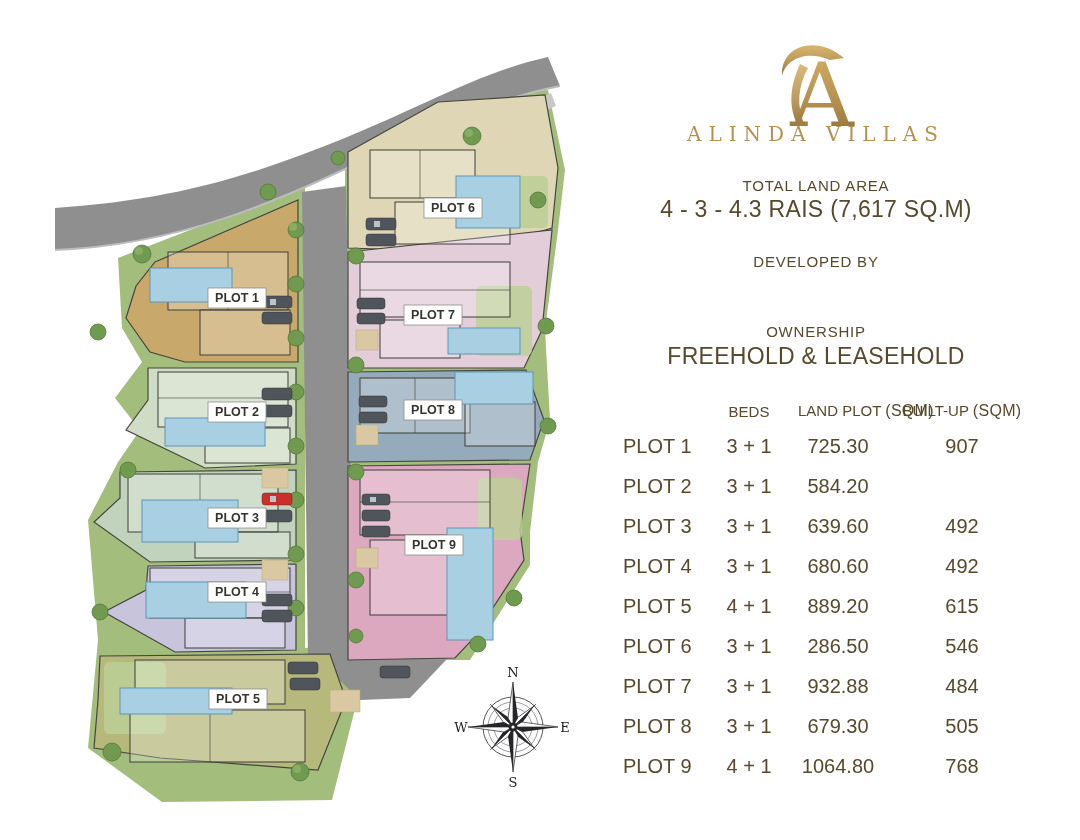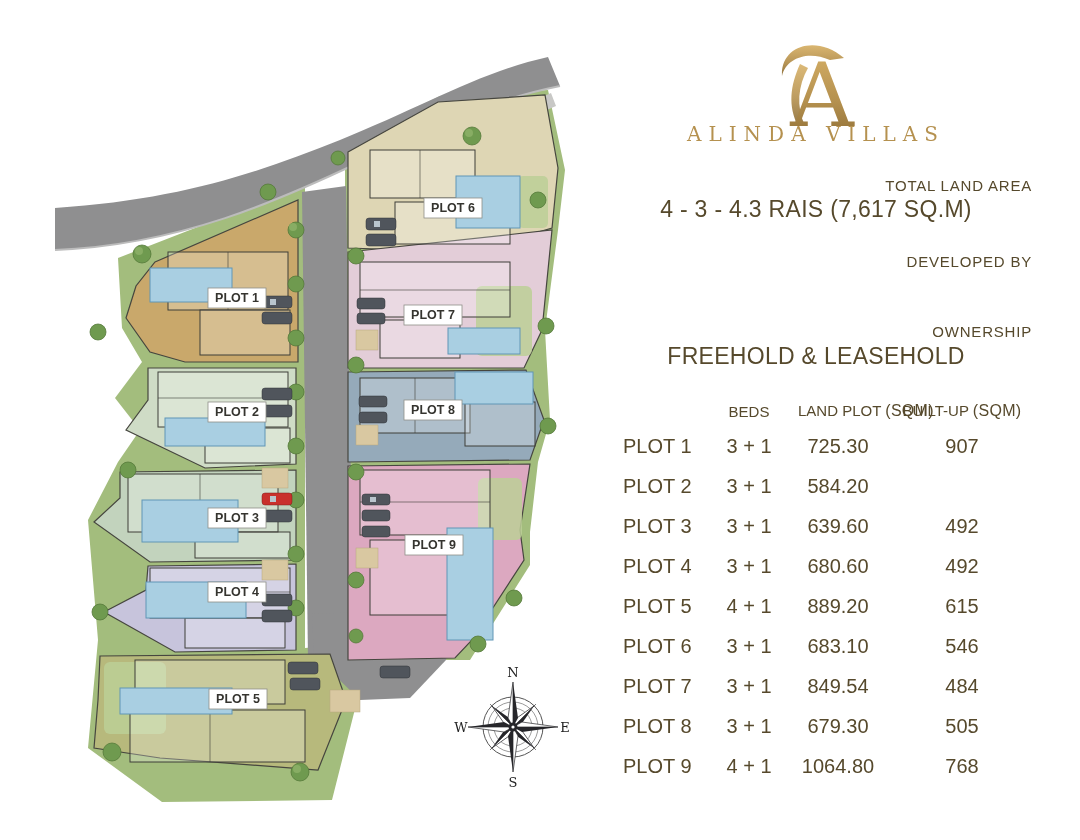--- a/index.html
+++ b/index.html
@@ -28,21 +28,21 @@
   .cmp-tick{stroke:#444;stroke-width:.7;}
   .cmp-dark{fill:#26262a;}
   .cmp-light{fill:#fff;stroke:#26262a;stroke-width:.7;}
   .cmp-letter{font:13px "DejaVu Serif",serif;fill:#222;text-anchor:middle;}
   
   .panel{position:absolute;left:600px;top:0;width:432px;height:840px;}
   .logo{position:absolute;left:152px;top:42px;width:128px;height:86px;}
   .brand{position:absolute;left:0;top:122px;width:432px;text-align:center;
          font-family:"DejaVu Serif","Liberation Serif",serif;font-size:20px;
          letter-spacing:7px;color:var(--gold);font-weight:500;}
-  .sec-label{position:absolute;width:432px;text-align:right;font-size:15px;
+  .sec-label{position:absolute;width:432px;text-align:center;font-size:15px;
              letter-spacing:.8px;font-weight:500;color:var(--text);}
   .sec-value{position:absolute;width:432px;text-align:center;font-size:23px;
              letter-spacing:.3px;color:var(--text);}
   .t1l{top:177px;} .t1v{top:196px;}
   .t2l{top:253px;} .t2v{top:273px;}
   .t3l{top:323px;} .t3v{top:343px;}
   .table{position:absolute;left:20px;top:396px;width:426px;}
   .trow{display:grid;grid-template-columns:80px 98px 80px 168px;align-items:center;height:40px;}
   .thead{height:30px;font-size:15px;font-weight:500;}
   .thead .tc{white-space:nowrap;overflow:visible;}
@@ -340,27 +340,27 @@
     </div>
     <div class="trow">
       <div class="tc tc-plot">PLOT 5</div>
         <div class="tc">4 + 1</div>
         <div class="tc">889.20</div>
         <div class="tc">615</div>
     </div>
     <div class="trow">
       <div class="tc tc-plot">PLOT 6</div>
         <div class="tc">3 + 1</div>
-        <div class="tc">683.10</div>
+        <div class="tc">286.50</div>
         <div class="tc">546</div>
     </div>
     <div class="trow">
       <div class="tc tc-plot">PLOT 7</div>
         <div class="tc">3 + 1</div>
-        <div class="tc">849.54</div>
+        <div class="tc">932.88</div>
         <div class="tc">484</div>
     </div>
     <div class="trow">
       <div class="tc tc-plot">PLOT 8</div>
         <div class="tc">3 + 1</div>
         <div class="tc">679.30</div>
         <div class="tc">505</div>
     </div>
     <div class="trow">
       <div class="tc tc-plot">PLOT 9</div>

